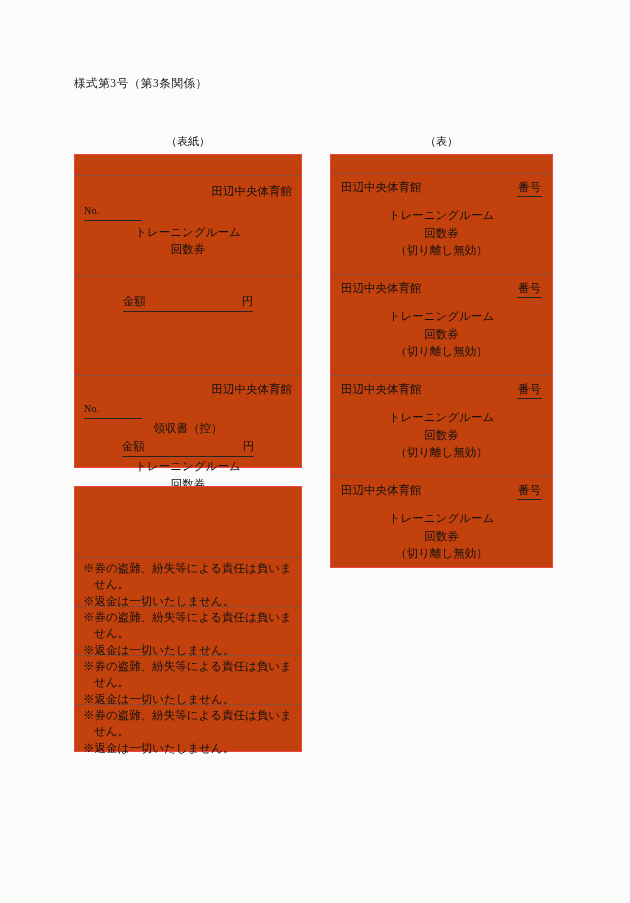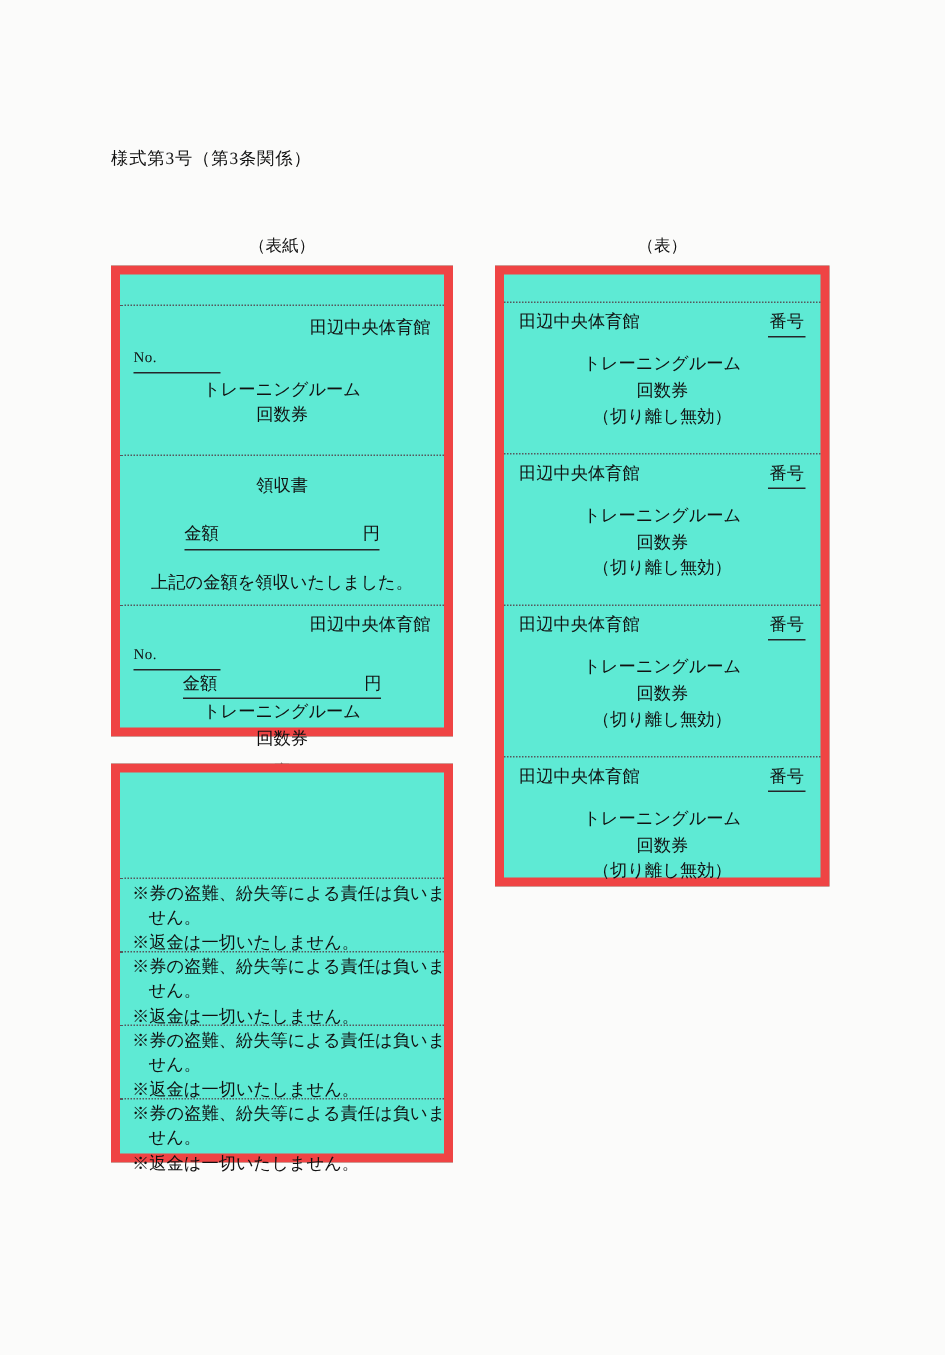--- a/index.html
+++ b/index.html
@@ -13,21 +13,20 @@
     background: #fbfbfa;
     font-family: "Liberation Serif", "DejaVu Serif", serif;
     color: #111111;
     position: relative;
     overflow: hidden;
   }
   .page {
     position: relative;
     width: 630px;
     height: 682px;
-    margin-top: 23px;
   }
 
   
   .form-no {
     position: absolute;
     left: 74px;
     top: 77px;
     font-size: 11.5px;
     letter-spacing: 0.6px;
     white-space: nowrap;
@@ -42,22 +41,22 @@
     line-height: 1;
     white-space: nowrap;
   }
   #cap-cover { left: 74px; top: 136px; width: 228px; font-family: Liberation Serif, serif; }
   #cap-front { left: 330px; top: 136px; width: 223px; }
   #cap-back  { left: 74px;  top: 486px; width: 228px; }
 
   
   .box {
     position: absolute;
-    border: 6px solid #ef4444;
-    background: #5eead4;
+    border: 1px solid #ef4444;
+    background: #c2410c;
     box-sizing: border-box;
     padding-left: 41px;
   }
   #box-cover { left: 74px;  top: 154px; width: 228px; height: 314px; }
   #box-front { left: 330px; top: 154px; width: 223px; height: 414px; }
   #box-back  { left: 74px;  top: 486px; width: 228px; height: 266px; }
 
   
   .tear {
     position: absolute;
@@ -172,38 +171,37 @@
           <span class="no-label">No.</span><span class="no-blank"></span>
         </span>
       </div>
       <div class="line-center" style="margin-top:3px;">トレーニングルーム</div>
       <div class="line-center">回数券</div>
     </div>
 
     <div class="tear" style="top:120px;"></div>
 
     <div class="sec cover-sec" style="top:124px; height:96px;">
-      <div class="line-center" style="margin-top:9px;">領収書</div>
       <div style="text-align:center; margin-top:14px;">
         <span class="amount-row" style="display:inline-block;">
           <span class="amt-label">金額</span><span class="amt-gap" style="width:96px;"></span><span class="amt-unit">円</span>
         </span>
       </div>
-      <div class="line-center" style="margin-top:14px;">上記の金額を領収いたしました。</div>
     </div>
 
     <div class="tear" style="top:220px;"></div>
 
     <div class="sec cover-sec" style="top:224px; height:88px;">
       <div class="line-right" style="margin-top:2px;">田辺中央体育館</div>
       <div class="no-line">
         <span class="no-underline">
           <span class="no-label">No.</span><span class="no-blank"></span>
         </span>
       </div>
+      <div class="line-center" style="margin-top:1px;">領収書（控）</div>
       <div style="text-align:center; margin-top:1px;">
         <span class="amount-row" style="display:inline-block;">
           <span class="amt-label">金額</span><span class="amt-gap" style="width:98px;"></span><span class="amt-unit">円</span>
         </span>
       </div>
       <div class="line-center" style="margin-top:1px;">トレーニングルーム</div>
       <div class="line-center">回数券</div>
     </div>
   </div>
 

